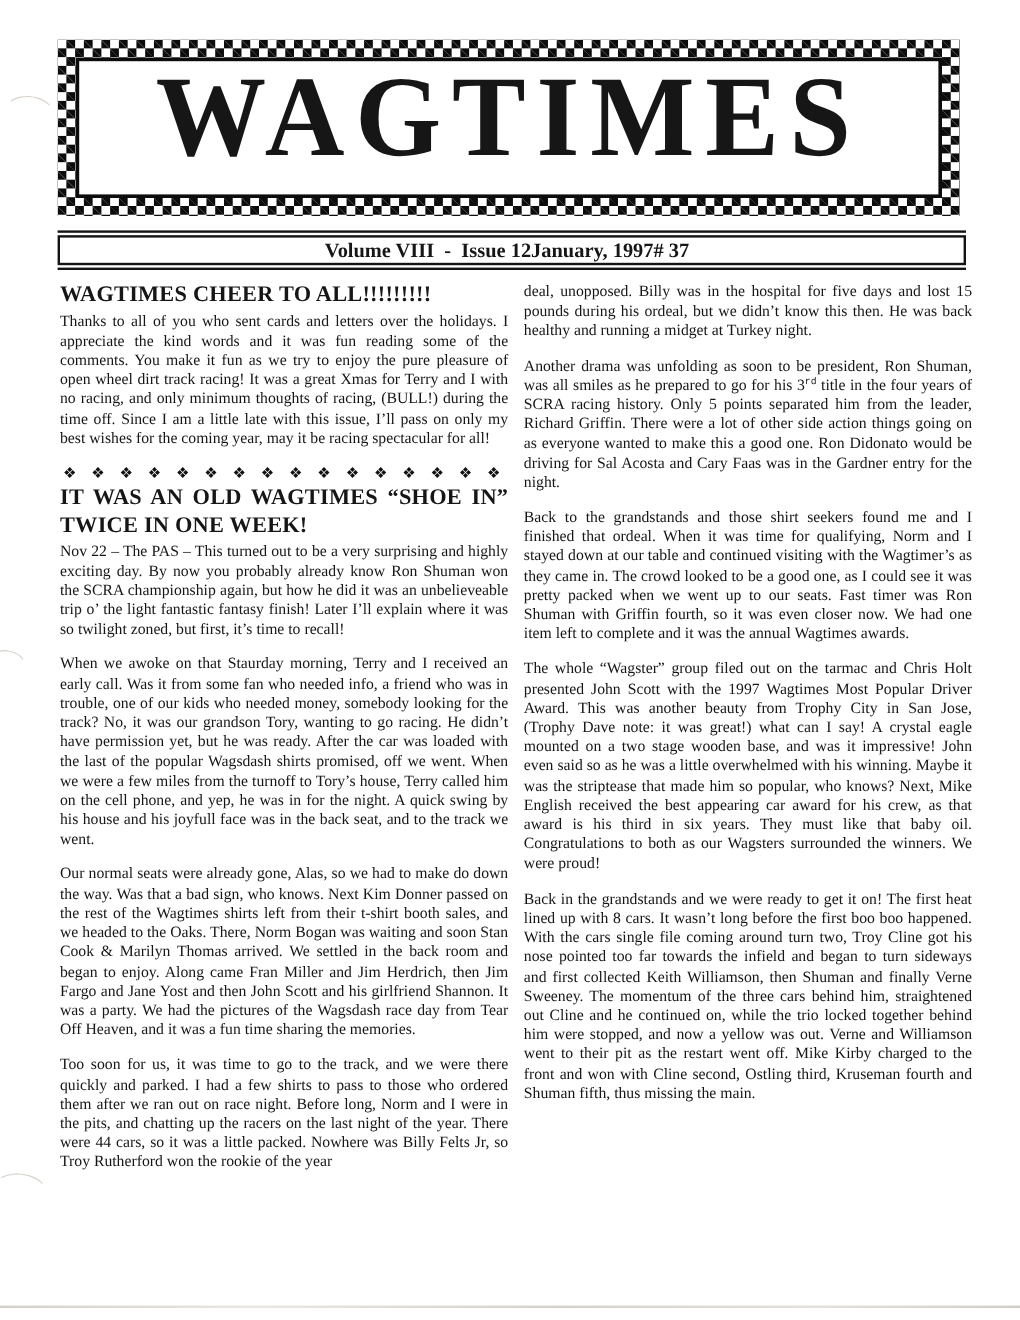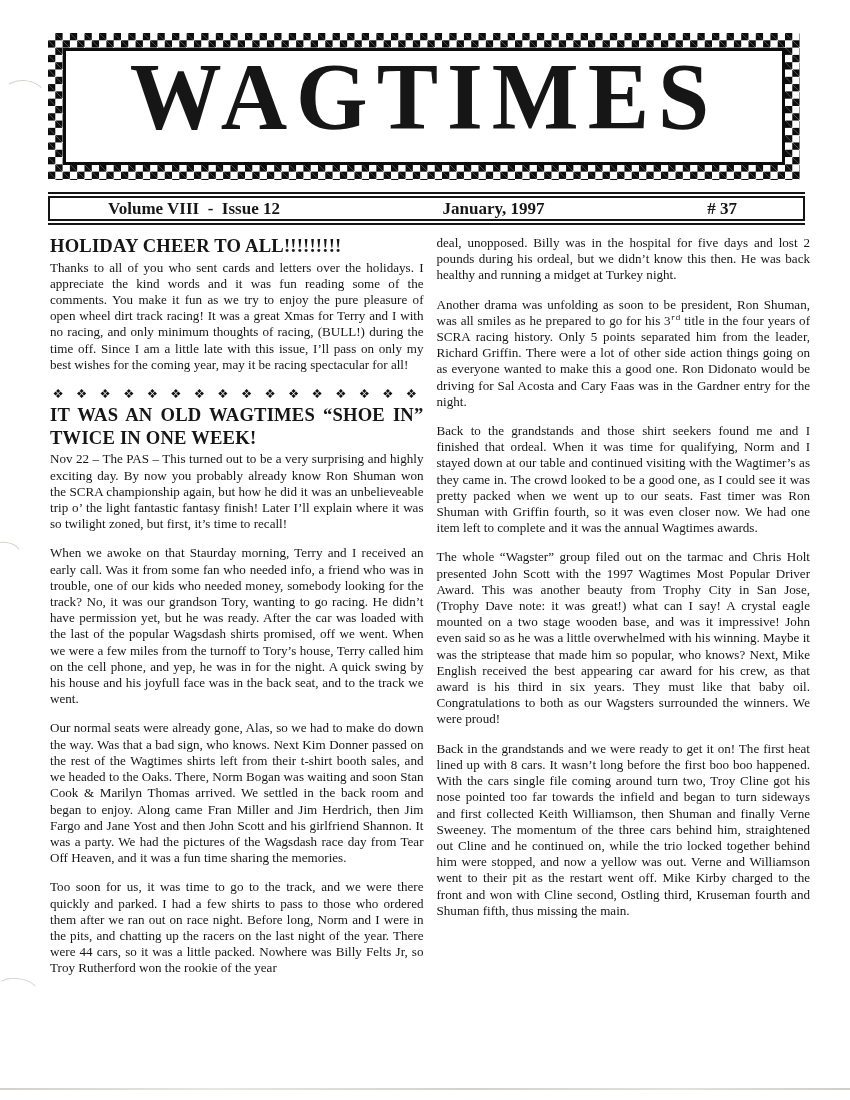--- a/index.html
+++ b/index.html
@@ -64,21 +64,21 @@
     position: absolute;
     left: 48px;
     top: 196px;
     width: 757px;
     height: 25px;
     box-sizing: border-box;
     border: 2px solid #141414;
     background: #ffffff;
     display: flex;
     align-items: center;
-    justify-content: space-between;
+    justify-content: center;
     padding: 0 66px 0 58px;
     font-weight: bold;
     font-size: 17px;
   }
   .issue-bar span { white-space: pre; }
   .issue-rule-bottom {
     position: absolute;
     left: 48px;
     top: 223px;
     width: 757px;
@@ -166,31 +166,31 @@
   <div class="issue-rule-top"></div>
   <div class="issue-bar">
     <span>Volume VIII  -  Issue 12</span>
     <span>January, 1997</span>
     <span># 37</span>
   </div>
   <div class="issue-rule-bottom"></div>
 
   <div class="content">
     <div class="column" id="col-left">
-        <h2 class="article-heading"><span>HOLIDAY CHEER TO ALL!!!!!!!!!</span></h2>
+        <h2 class="article-heading"><span>WAGTIMES CHEER TO ALL!!!!!!!!!</span></h2>
         <p class="body-paragraph"><span>Thanks to all of you who sent cards and letters over the holidays. I appreciate the kind words and it was fun reading some of the comments. You make it fun as we try to enjoy the pure pleasure of open wheel dirt track racing! It was a great Xmas for Terry and I with no racing, and only minimum thoughts of racing, (BULL!) during the time off. Since I am a little late with this issue, I’ll pass on only my best wishes for the coming year, may it be racing spectacular for all!</span></p>
         <div class="diamond-separator">❖ ❖ ❖ ❖ ❖ ❖ ❖ ❖ ❖ ❖ ❖ ❖ ❖ ❖ ❖ ❖</div>
         <h2 class="article-heading"><span>IT WAS AN OLD WAGTIMES “SHOE IN” TWICE IN ONE WEEK!</span></h2>
         <p class="body-paragraph"><span>Nov 22 – The PAS – This turned out to be a very surprising and highly exciting day. By now you probably already know Ron Shuman won the SCRA championship again, but how he did it was an unbelieveable trip o’ the light fantastic fantasy finish! Later I’ll explain where it was so twilight zoned, but first, it’s time to recall!</span></p>
         <p class="body-paragraph"><span>When we awoke on that Staurday morning, Terry and I received an early call. Was it from some fan who needed info, a friend who was in trouble, one of our kids who needed money, somebody looking for the track? No, it was our grandson </span><b>Tory</b><span>, wanting to go racing. He didn’t have permission yet, but he was ready. After the car was loaded with the last of the popular Wagsdash shirts promised, off we went. When we were a few miles from the turnoff to Tory’s house, Terry called him on the cell phone, and yep, he was in for the night. A quick swing by his house and his joyfull face was in the back seat, and to the track we went.</span></p>
         <p class="body-paragraph"><span>Our normal seats were already gone, Alas, so we had to make do down the way. Was that a bad sign, who knows.  Next </span><b>Kim Donner</b><span> passed on the rest of the Wagtimes shirts left from their t-shirt booth sales, and we headed to the Oaks. There, </span><b>Norm Bogan</b><span> was waiting and soon </span><b>Stan Cook &amp; Marilyn Thomas</b><span> arrived. We settled in the back room and began to enjoy. Along came </span><b>Fran Miller</b><span> and </span><b>Jim Herdrich,</b><span> then </span><b>Jim Fargo</b><span> and </span><b>Jane Yost</b><span> and then John Scott and his girlfriend Shannon. It was a party. We had the pictures of the Wagsdash race day from Tear Off Heaven, and it was a fun time sharing the memories.</span></p>
         <p class="body-paragraph"><span>Too soon for us, it was time to go to the track, and we were there quickly and parked. I had a few shirts to pass to those who ordered them after we ran out on race night. Before long, Norm and I were in the pits, and chatting up the racers on the last night of the year. There were 44 cars, so it was a little packed. Nowhere was Billy Felts Jr, so Troy Rutherford won the rookie of the year</span></p>
       </div>
     <div class="column" id="col-right">
-        <p class="body-paragraph"><span>deal, unopposed. Billy was in the hospital for five days and lost 2 pounds during his ordeal, but we didn’t know this then. He was back healthy and running a midget at Turkey night.</span></p>
+        <p class="body-paragraph"><span>deal, unopposed. Billy was in the hospital for five days and lost 15 pounds during his ordeal, but we didn’t know this then. He was back healthy and running a midget at Turkey night.</span></p>
         <p class="body-paragraph"><span>Another drama was unfolding as soon to be president, Ron Shuman, was all smiles as he prepared to go for his 3</span><sup>rd</sup><span> title in the four years of SCRA racing history. Only 5 points separated him from the leader, Richard Griffin.  There were a lot of other side action things going on as everyone wanted to make this a good one. Ron Didonato would be driving for Sal Acosta and Cary Faas was in the Gardner entry for the night.</span></p>
         <p class="body-paragraph"><span>Back to the grandstands and those shirt seekers found me and I finished that ordeal. When it was time for qualifying, Norm and I stayed down at our table and continued visiting with the Wagtimer’s as they came in. The crowd looked to be a good one, as I could see it was pretty packed when we went up to our seats. Fast timer was Ron Shuman with Griffin fourth, so it was even closer now.  We had one item left to complete and it was the annual Wagtimes awards.</span></p>
         <p class="body-paragraph"><span>The whole “Wagster” group filed out on the tarmac and Chris Holt presented John Scott with the 1997 Wagtimes Most Popular Driver Award. This was another beauty from Trophy City in San Jose, (Trophy Dave note: it was great!) what can I say! A crystal eagle mounted on a two stage wooden base, and was it impressive! John even said so as he was a little overwhelmed with his winning. Maybe it was the striptease that made him so popular, who knows? Next, Mike English received the best appearing car award for his crew, as that award is his third in six years. They must like that baby oil. Congratulations to both as our Wagsters surrounded the winners. We were proud!</span></p>
         <p class="body-paragraph"><span>Back in the grandstands and we were ready to get it on! The first heat lined up with 8 cars. It wasn’t long before the first boo boo happened. With the cars single file coming around turn two, Troy Cline got his nose pointed too far towards the infield and began to turn sideways and first collected Keith Williamson, then Shuman and finally Verne Sweeney. The momentum of the three cars behind him, straightened out Cline and he continued on, while the trio locked together behind him were stopped, and now a yellow was out. Verne and Williamson went to their pit as the restart went off. Mike Kirby charged to the front and won with Cline second, Ostling third, Kruseman fourth and Shuman fifth, thus missing the main.</span></p>
       </div>
   </div>
 
   <div class="scan-arc a1"></div>
   <div class="scan-arc a2"></div>
   <div class="scan-arc a3"></div>

